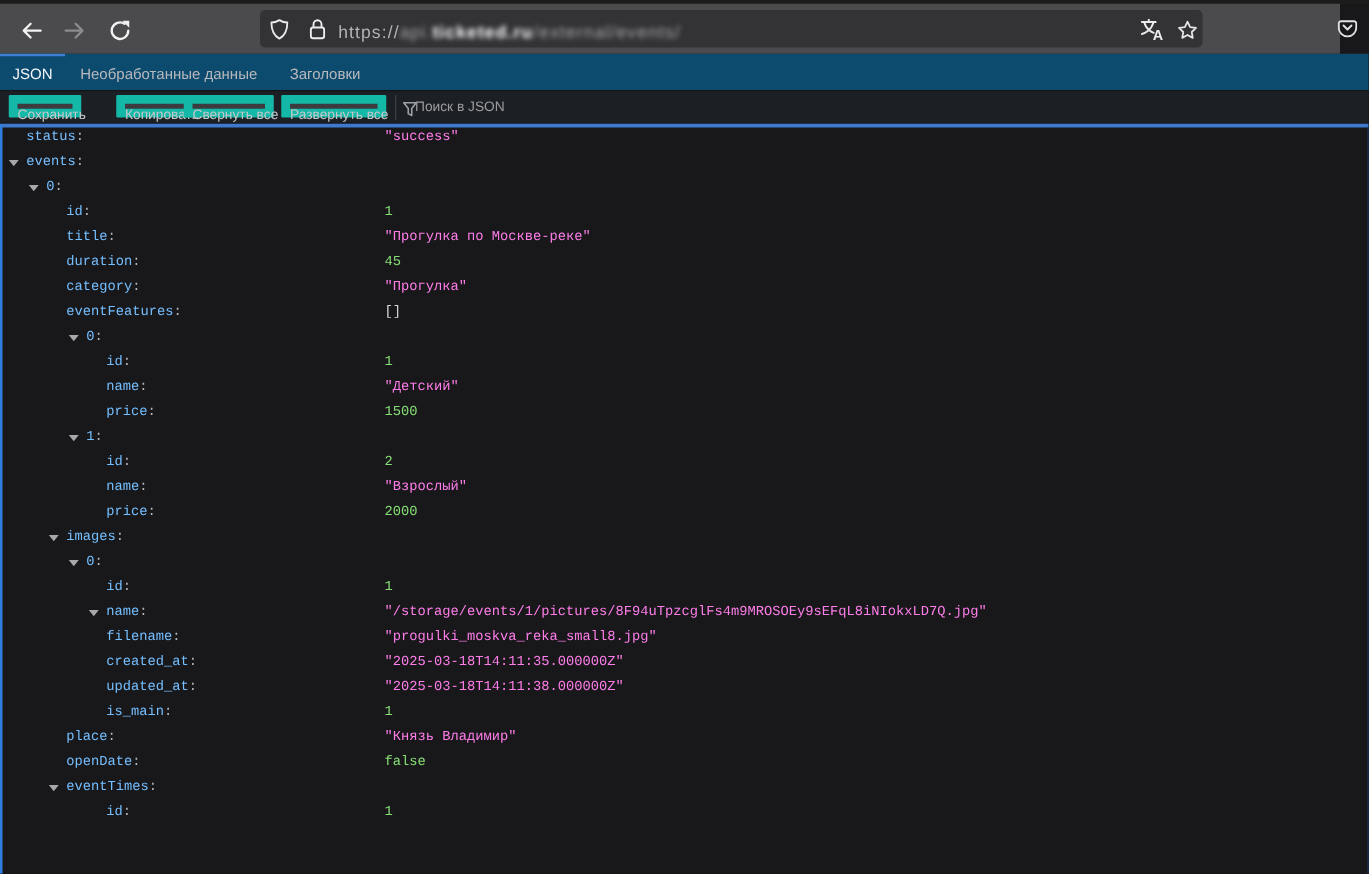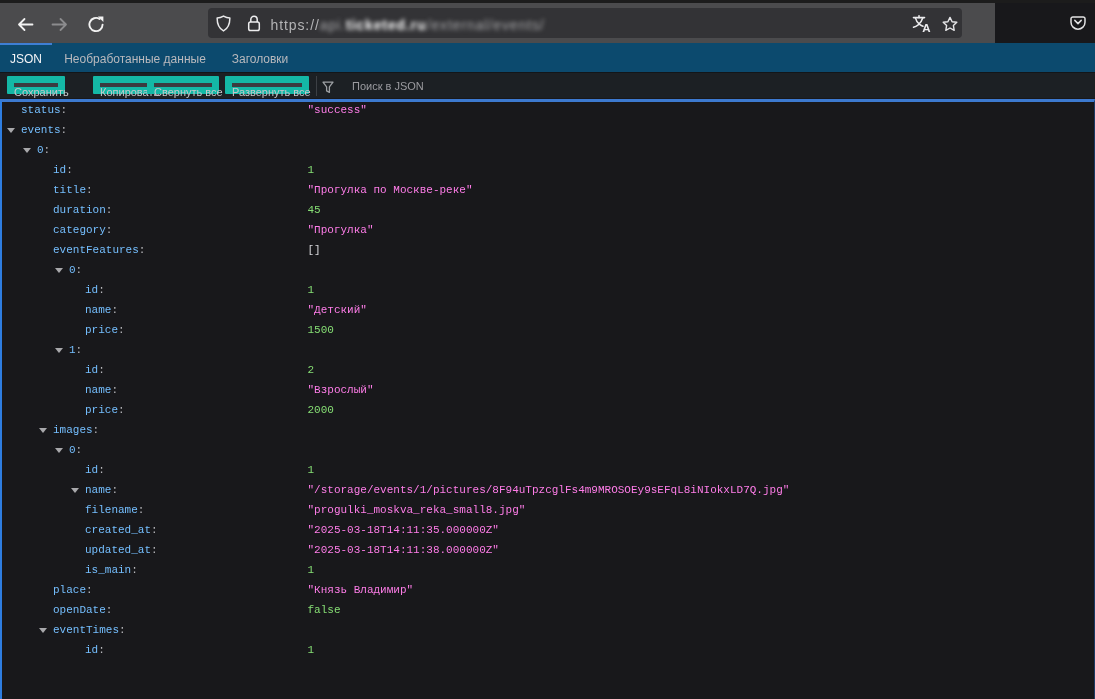--- a/index.html
+++ b/index.html
@@ -1,38 +1,38 @@
 <!DOCTYPE html>
 <html><head>
 <meta charset="utf-8">
 <style>
   * { margin:0; padding:0; box-sizing:border-box; }
   html,body { width:1095px; height:699px; overflow:hidden; background:#18181b; }
   body { position:relative; font-family:"Liberation Sans", sans-serif; opacity:0.999; }
 
   
-  #chrome { position:absolute; top:0; left:0; width:995px; height:43px; background:#4b4b4d;padding-left:12px; }
+  #chrome { position:absolute; top:0; left:0; width:1072px; height:43px; background:#4b4b4d;padding-left:12px; }
   #topstrip { position:absolute; top:0; left:0; width:1095px; height:3px; background:#1c1c1c; }
   .navbtn { position:absolute; top:16px; }
   #urlbar { position:absolute; left:208px; top:8px; width:754px; height:30px; background:#333336; border-radius:4px; }
   #urltext { position:absolute; left:62.5px; top:3px; height:29px; line-height:29px; font-size:14px; letter-spacing:0.9px; white-space:nowrap; }
   #urltext .g { color:#b4b4b6; }
   #urltext .blur1 { color:#a7a7a9; filter:blur(2.2px); }
   #urltext .blurw { color:#ffffff; font-weight:bold; filter:blur(2.2px); }
 
   
   #tabbar { position:absolute; top:43px; left:0; width:1095px; height:29px; background:#0c4a6e; }
   .tab { position:absolute; top:0; height:29px; line-height:33px; font-size:12px; color:#b9b9bd; text-align:center; }
   .tab.active { color:#f5f5f7; border-top:2.5px solid #3f7fd4; line-height:28px; }
 
   
   #jtoolbar { position:absolute; top:72px; left:0; width:1095px; height:26px; background:#1c2024; border-top:1px solid #131619; }
   .jbtn { position:absolute; top:3px; height:18px; line-height:18px; background:#3b3b40; border:7px solid #14b8a6; border-radius:1px; color:#c6c7ca; font-size:11px; text-align:center; white-space:nowrap; }
   #jsep { position:absolute; left:316px; top:3px; width:1px; height:20px; background:#3c4045; }
-  #searchlbl { position:absolute; left:352px; top:4px; height:18px; line-height:18px; color:#9b9ba0; font-size:11px; }
+  #searchlbl { position:absolute; left:332px; top:4px; height:18px; line-height:18px; color:#9b9ba0; font-size:11px; }
   #funnel { position:absolute; left:322px; top:8px; }
 
   
   #panel { position:absolute; top:98.5px; left:0; width:1095px; height:600.5px; background:#18181b; border-top:3px solid #3c79cf; border-left:2px solid #2e7de0; border-right:1px solid #1c3a63; }
   #rows { position:absolute; top:-2px; left:-2px; width:1095px; font-family:"Liberation Mono", monospace; font-size:11px; }
   .row { position:relative; height:20px; line-height:20px; white-space:nowrap; }
   .k { color:#75bfff; }
   .c { color:#b8b8bc; }
   .v { position:absolute; left:307.5px; top:0; }
   .s { color:#ff7de9; }

